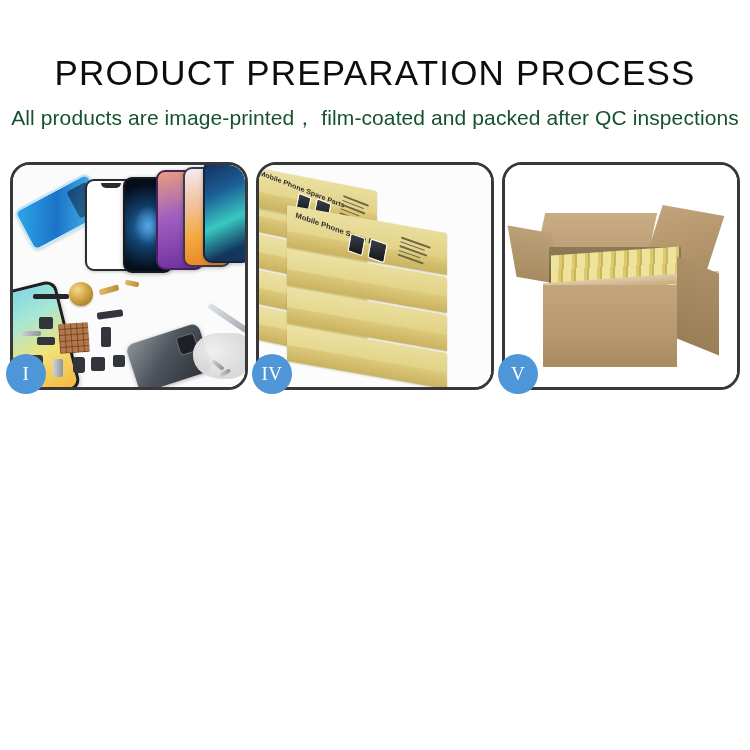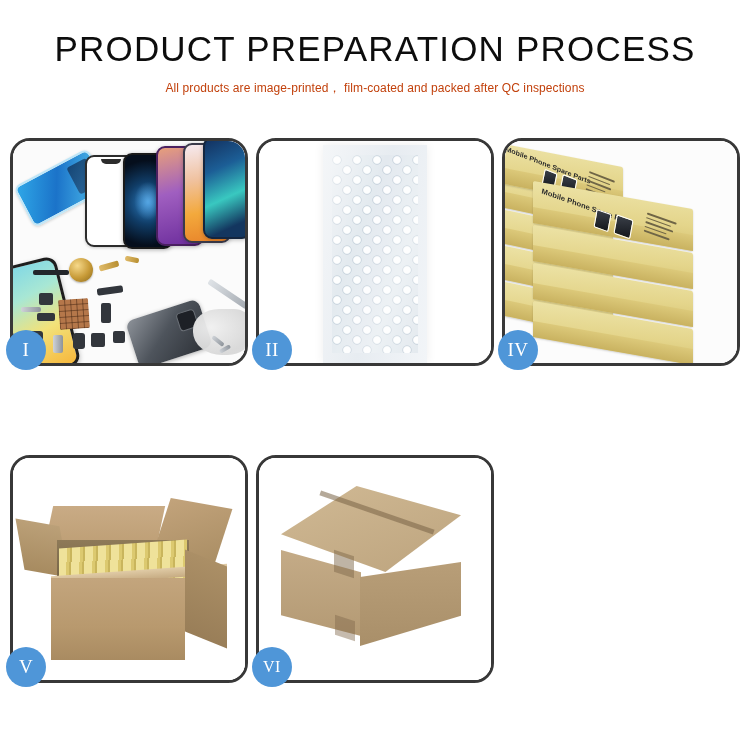--- a/index.html
+++ b/index.html
@@ -2,39 +2,39 @@
 <html><head>
 <meta charset="utf-8">
 <style>
   * { box-sizing: border-box; margin: 0; padding: 0; }
   html, body {
     width: 750px; height: 750px;
     background: #ffffff;
     font-family: "Liberation Sans", sans-serif;
     overflow: hidden;
   }
-  .page { position: relative; width: 750px; height: 626px; background:#fff; }
+  .page { position: relative; width: 750px; height: 626px; background:#fff;margin-top:24px; }
 
   
   .header { padding-top: 30px; text-align: center; }
   .title {
     font-family: "Liberation Sans", sans-serif;
     font-size: 35px;
     font-weight: 500;
     letter-spacing: 1.2px;
     color: #0d0d0d;
     line-height: 1.1;
     white-space: nowrap;
   }
   .subtitle {
     margin-top: 11px;
     font-family: "Liberation Sans", sans-serif;
-    font-size: 12px;
+    font-size: 21px;
     font-weight: 400;
-    color: #c2410c;
+    color: #14532d;
     letter-spacing: 0.1px;
     white-space: nowrap;
   }
 
   
   .grid {
     position: absolute;
     left: 10px; top: 138px;
     width: 730px; height: 545px;
     display: grid;
@@ -396,30 +396,20 @@
           <div class="part silver" style="left:40px;top:194px;width:10px;height:18px;border-radius:2px"></div>
           <div class="tweezer"></div>
           <div class="hand"></div>
           <div class="part silver" style="left:198px;top:198px;width:14px;height:4px;transform:rotate(38deg)"></div>
           <div class="part silver" style="left:206px;top:206px;width:12px;height:4px;transform:rotate(-30deg)"></div>
         </div>
       </div>
       <div class="badge">I</div>
     </div>
 
-    <div class="card">
-      <div class="card-inner">
-        <div class="p2">
-          <div class="wrap-sheet"></div>
-          <div class="bubbles"></div>
-          <div class="bub-sheen"></div>
-        </div>
-      </div>
-      <div class="badge">II</div>
-    </div>
 
 
     <div class="card">
       <div class="card-inner">
         <div class="p4">
           <div class="stack">
 
             <div class="sbox" style="left:-4px;top:36px;width:112px;height:36px;transform:skewY(12deg)">
                 <div class="side"></div>
               </div>
@@ -485,28 +475,15 @@
           <div class="c5-inner"></div>
           <div class="c5-goods"></div>
           <div class="c5-toprim"></div>
           <div class="c5-side"></div>
           <div class="c5-front"></div>
         </div>
       </div>
       <div class="badge">V</div>
     </div>
 
-    <div class="card">
-      <div class="card-inner">
-        <div class="p6">
-          <div class="c6-topA"></div>
-          <div class="c6-seam"></div>
-          <div class="c6-left"></div>
-          <div class="c6-right"></div>
-          <div class="c6-tabA"></div>
-          <div class="c6-tabB"></div>
-        </div>
-      </div>
-      <div class="badge wide">VI</div>
-    </div>
 
   </div>
 </div>
 
 </body></html>

